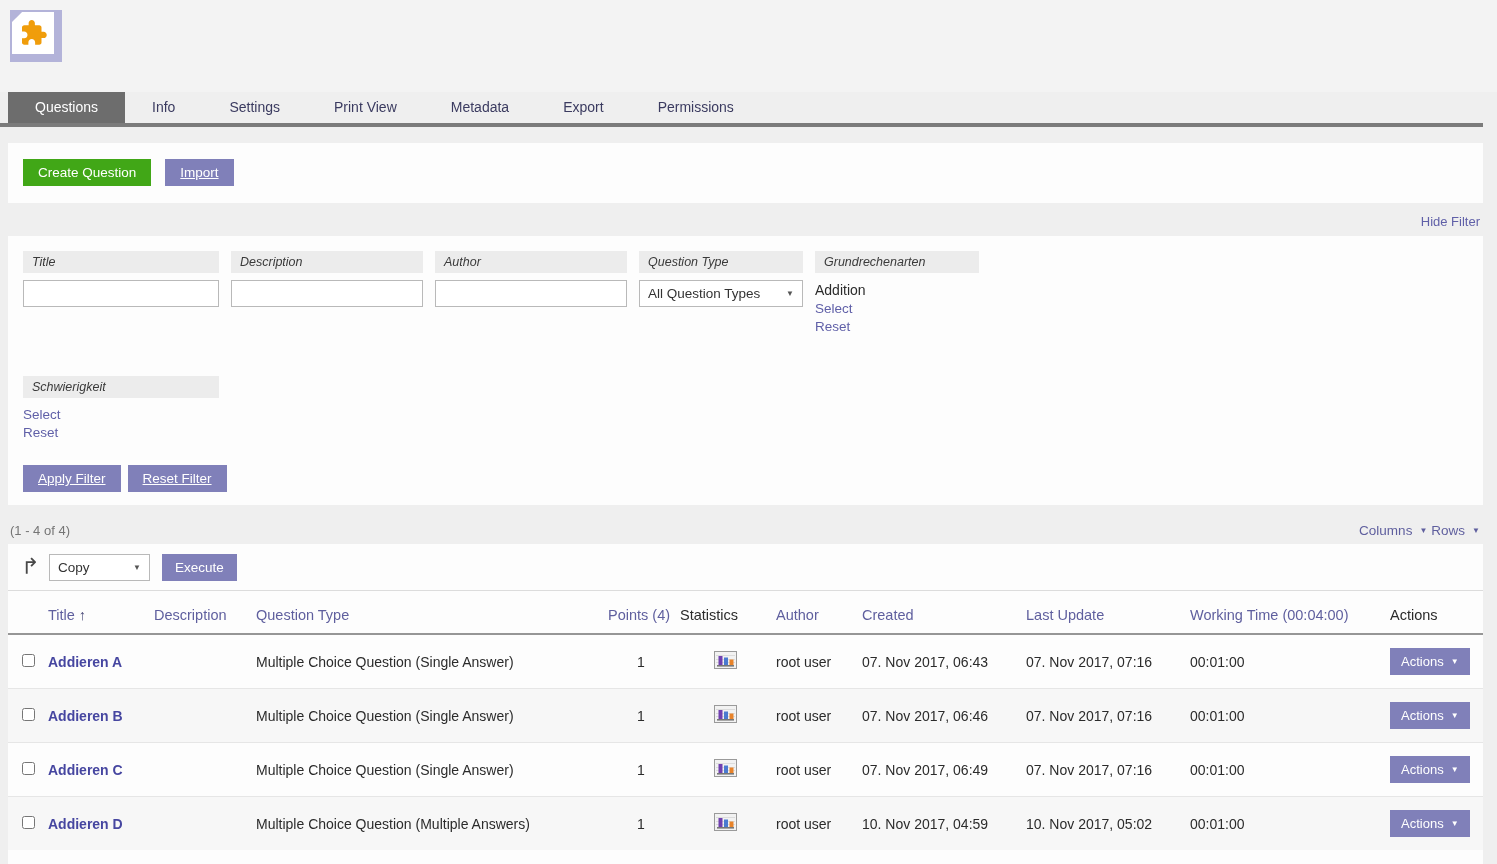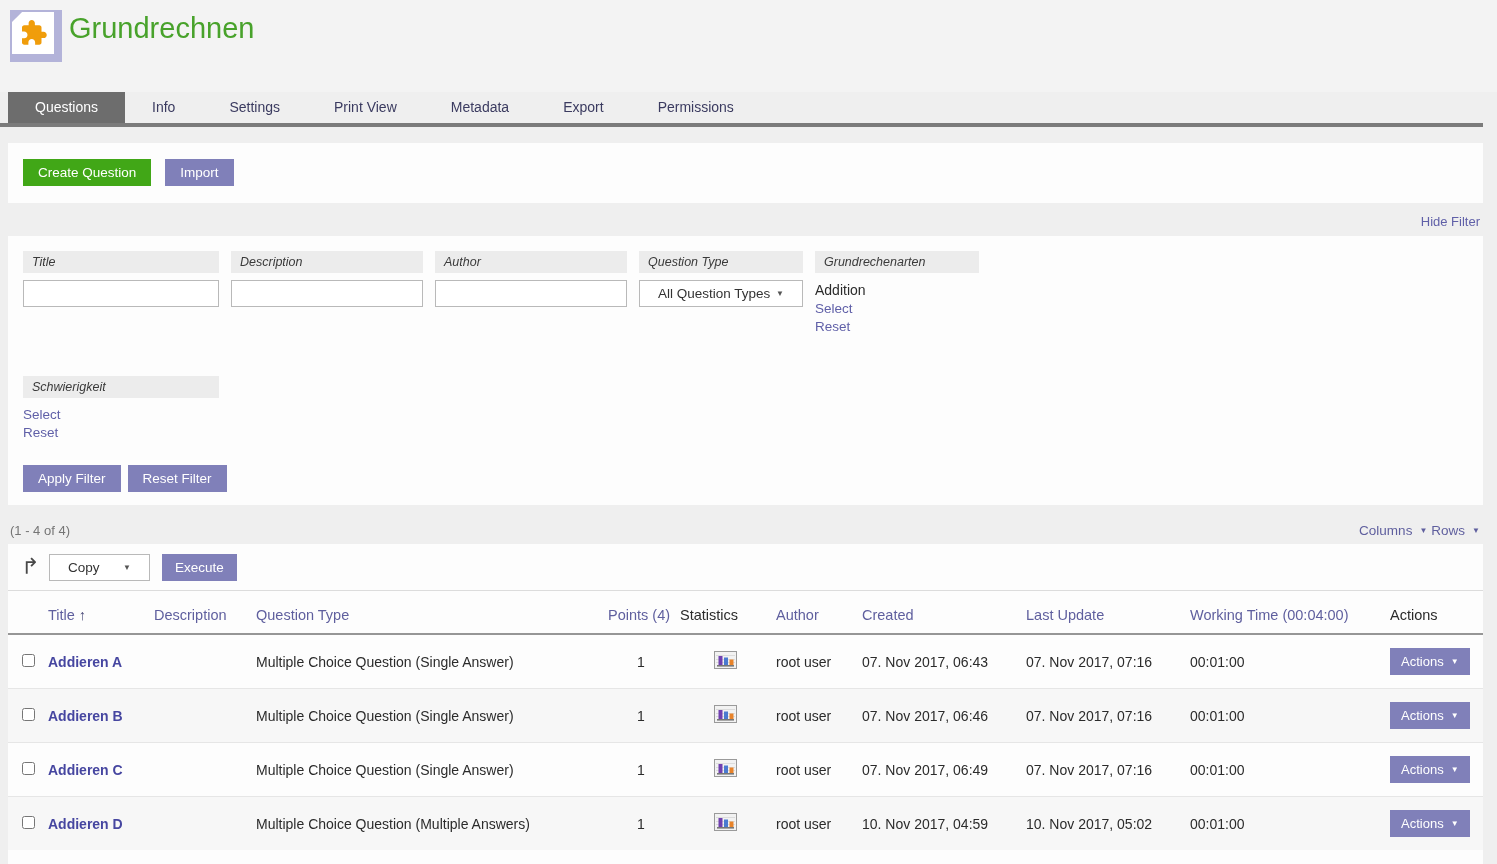--- a/index.html
+++ b/index.html
@@ -27,30 +27,30 @@
   
   .tabbar { margin-left:8px; display:flex; align-items:flex-end; height:31px; }
   .tab { padding:7px 27px 8px; font-size:14px; color:#3b3b60; cursor:pointer; }
   .tab.active { background:#6d6d6d; color:#fff; }
   .tab-underline { height:4px; background:#7b7b7b; margin-right:14px; }
 
   
   .toolbar-strip { margin:16px 14px 0 8px; background:#fdfdfd; padding:16px 0 17px 15px; display:flex; gap:14px; }
   .btn { display:inline-block; border:none; font-size:13.5px; padding:6px 15px; cursor:pointer; color:#fff; font-family:inherit; line-height:15px; }
   .btn-green { background:#41a717; }
-  .btn-purple { background:#8080b9; }
+  .btn-purple { background:#8080b9;text-decoration:underline; }
 
   
   .hide-filter-row { margin:11px 17px 7px 8px; text-align:right; font-size:13px; }
   .link { color:#6060a8; cursor:pointer; }
   .filter-panel { margin:0 14px 0 8px; background:#fdfdfd; padding:15px 0 13px 15px; }
   .filter-cols { display:flex; gap:12px; }
   .flabel { background:#ececec; color:#3a3a3a; font-style:italic; font-size:12.5px; padding:4px 9px; line-height:14px; }
   .finput { margin-top:7px; width:100%; height:27px; border:1px solid #b9b9b9; background:#fff; padding:0 6px; font-family:inherit; font-size:13.5px; }
-  .select-box { height:27px; border:1px solid #b9b9b9; background:#fff; display:flex; align-items:center; justify-content:space-between; padding:0 18px; font-size:13.5px; color:#333; cursor:pointer; }
+  .select-box { height:27px; border:1px solid #b9b9b9; background:#fff; display:flex; align-items:center; justify-content:space-between; padding:0 8px; font-size:13.5px; color:#333; cursor:pointer; }
   .select-box .caret { font-size:8px; color:#555; }
   .w196 { width:196px; } .w192 { width:192px; } .w164 { width:164px; }
   .fvalue { margin-top:9px; font-size:14px; color:#2b2b2b; }
   .flink { display:block; margin-top:3px; font-size:13.5px; color:#6060a8; }
   .schwierigkeit-block { margin-top:42px; }
   .filter-buttons { margin-top:25px; display:flex; gap:7px; }
 
   
   .range-row { margin:18px 17px 6px 10px; display:flex; justify-content:space-between; align-items:flex-end; }
   .range-text { font-size:13px; color:#757575; }
@@ -88,21 +88,20 @@
 <body>
 
 <div class="page-header">
   <div class="app-icon">
     <div class="sheet">
       <svg width="30" height="30" viewBox="0 0 24 24">
         <path fill="#f09d0b" d="M20.5 11h-1.7V7.5c0-1-.8-1.8-1.8-1.8h-3.5V4c0-1.38-1.12-2.5-2.5-2.5S8.5 2.62 8.5 4v1.7H5c-1 0-1.8.8-1.8 1.8v3.3h1.7c1.49 0 2.7 1.21 2.7 2.7s-1.21 2.7-2.7 2.7H3.2V19.5c0 1 .8 1.8 1.8 1.8h3.3v-1.7c0-1.49 1.21-2.7 2.7-2.7s2.7 1.21 2.7 2.7v1.7h3.3c1 0 1.8-.8 1.8-1.8V16h1.7c1.38 0 2.5-1.12 2.5-2.5S21.88 11 20.5 11z"></path>
       </svg>
     </div>
   </div>
-  <h1 class="page-title">Grundrechnen</h1>
 </div>
 
 <div class="tabbar">
   <div class="tab active">Questions</div>
   <div class="tab">Info</div>
   <div class="tab">Settings</div>
   <div class="tab">Print View</div>
   <div class="tab">Metadata</div>
   <div class="tab">Export</div>
   <div class="tab">Permissions</div>

